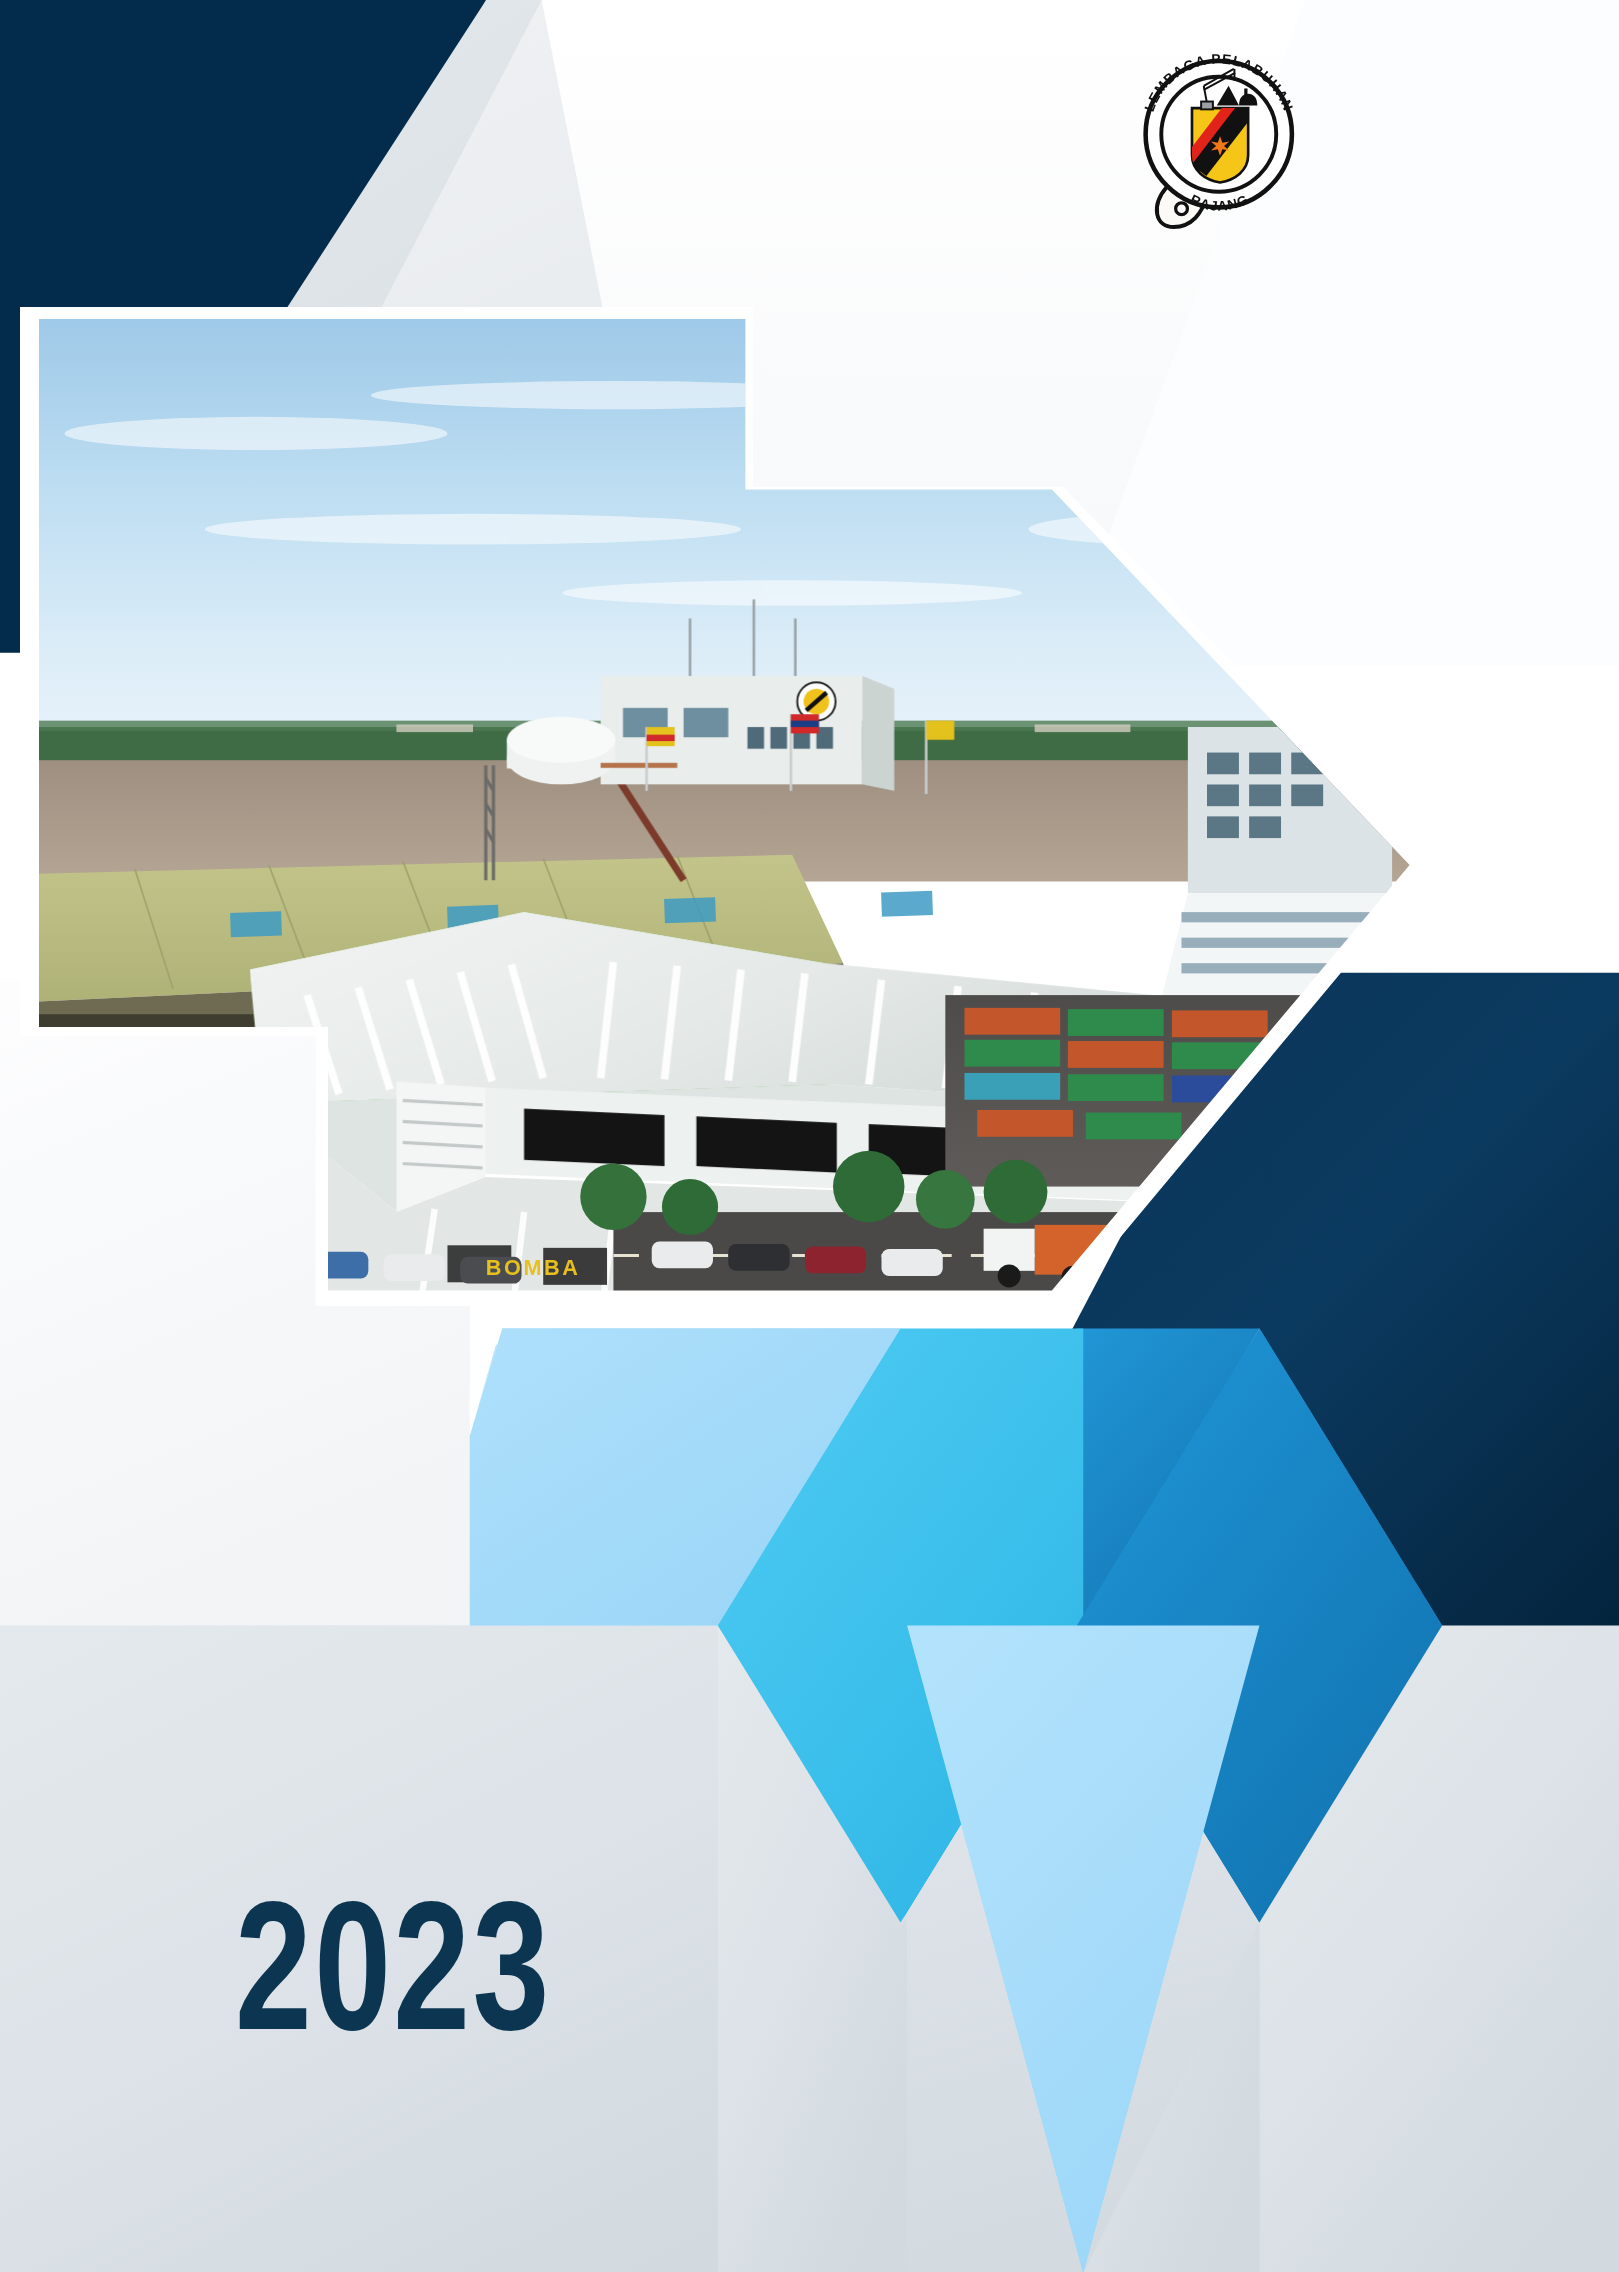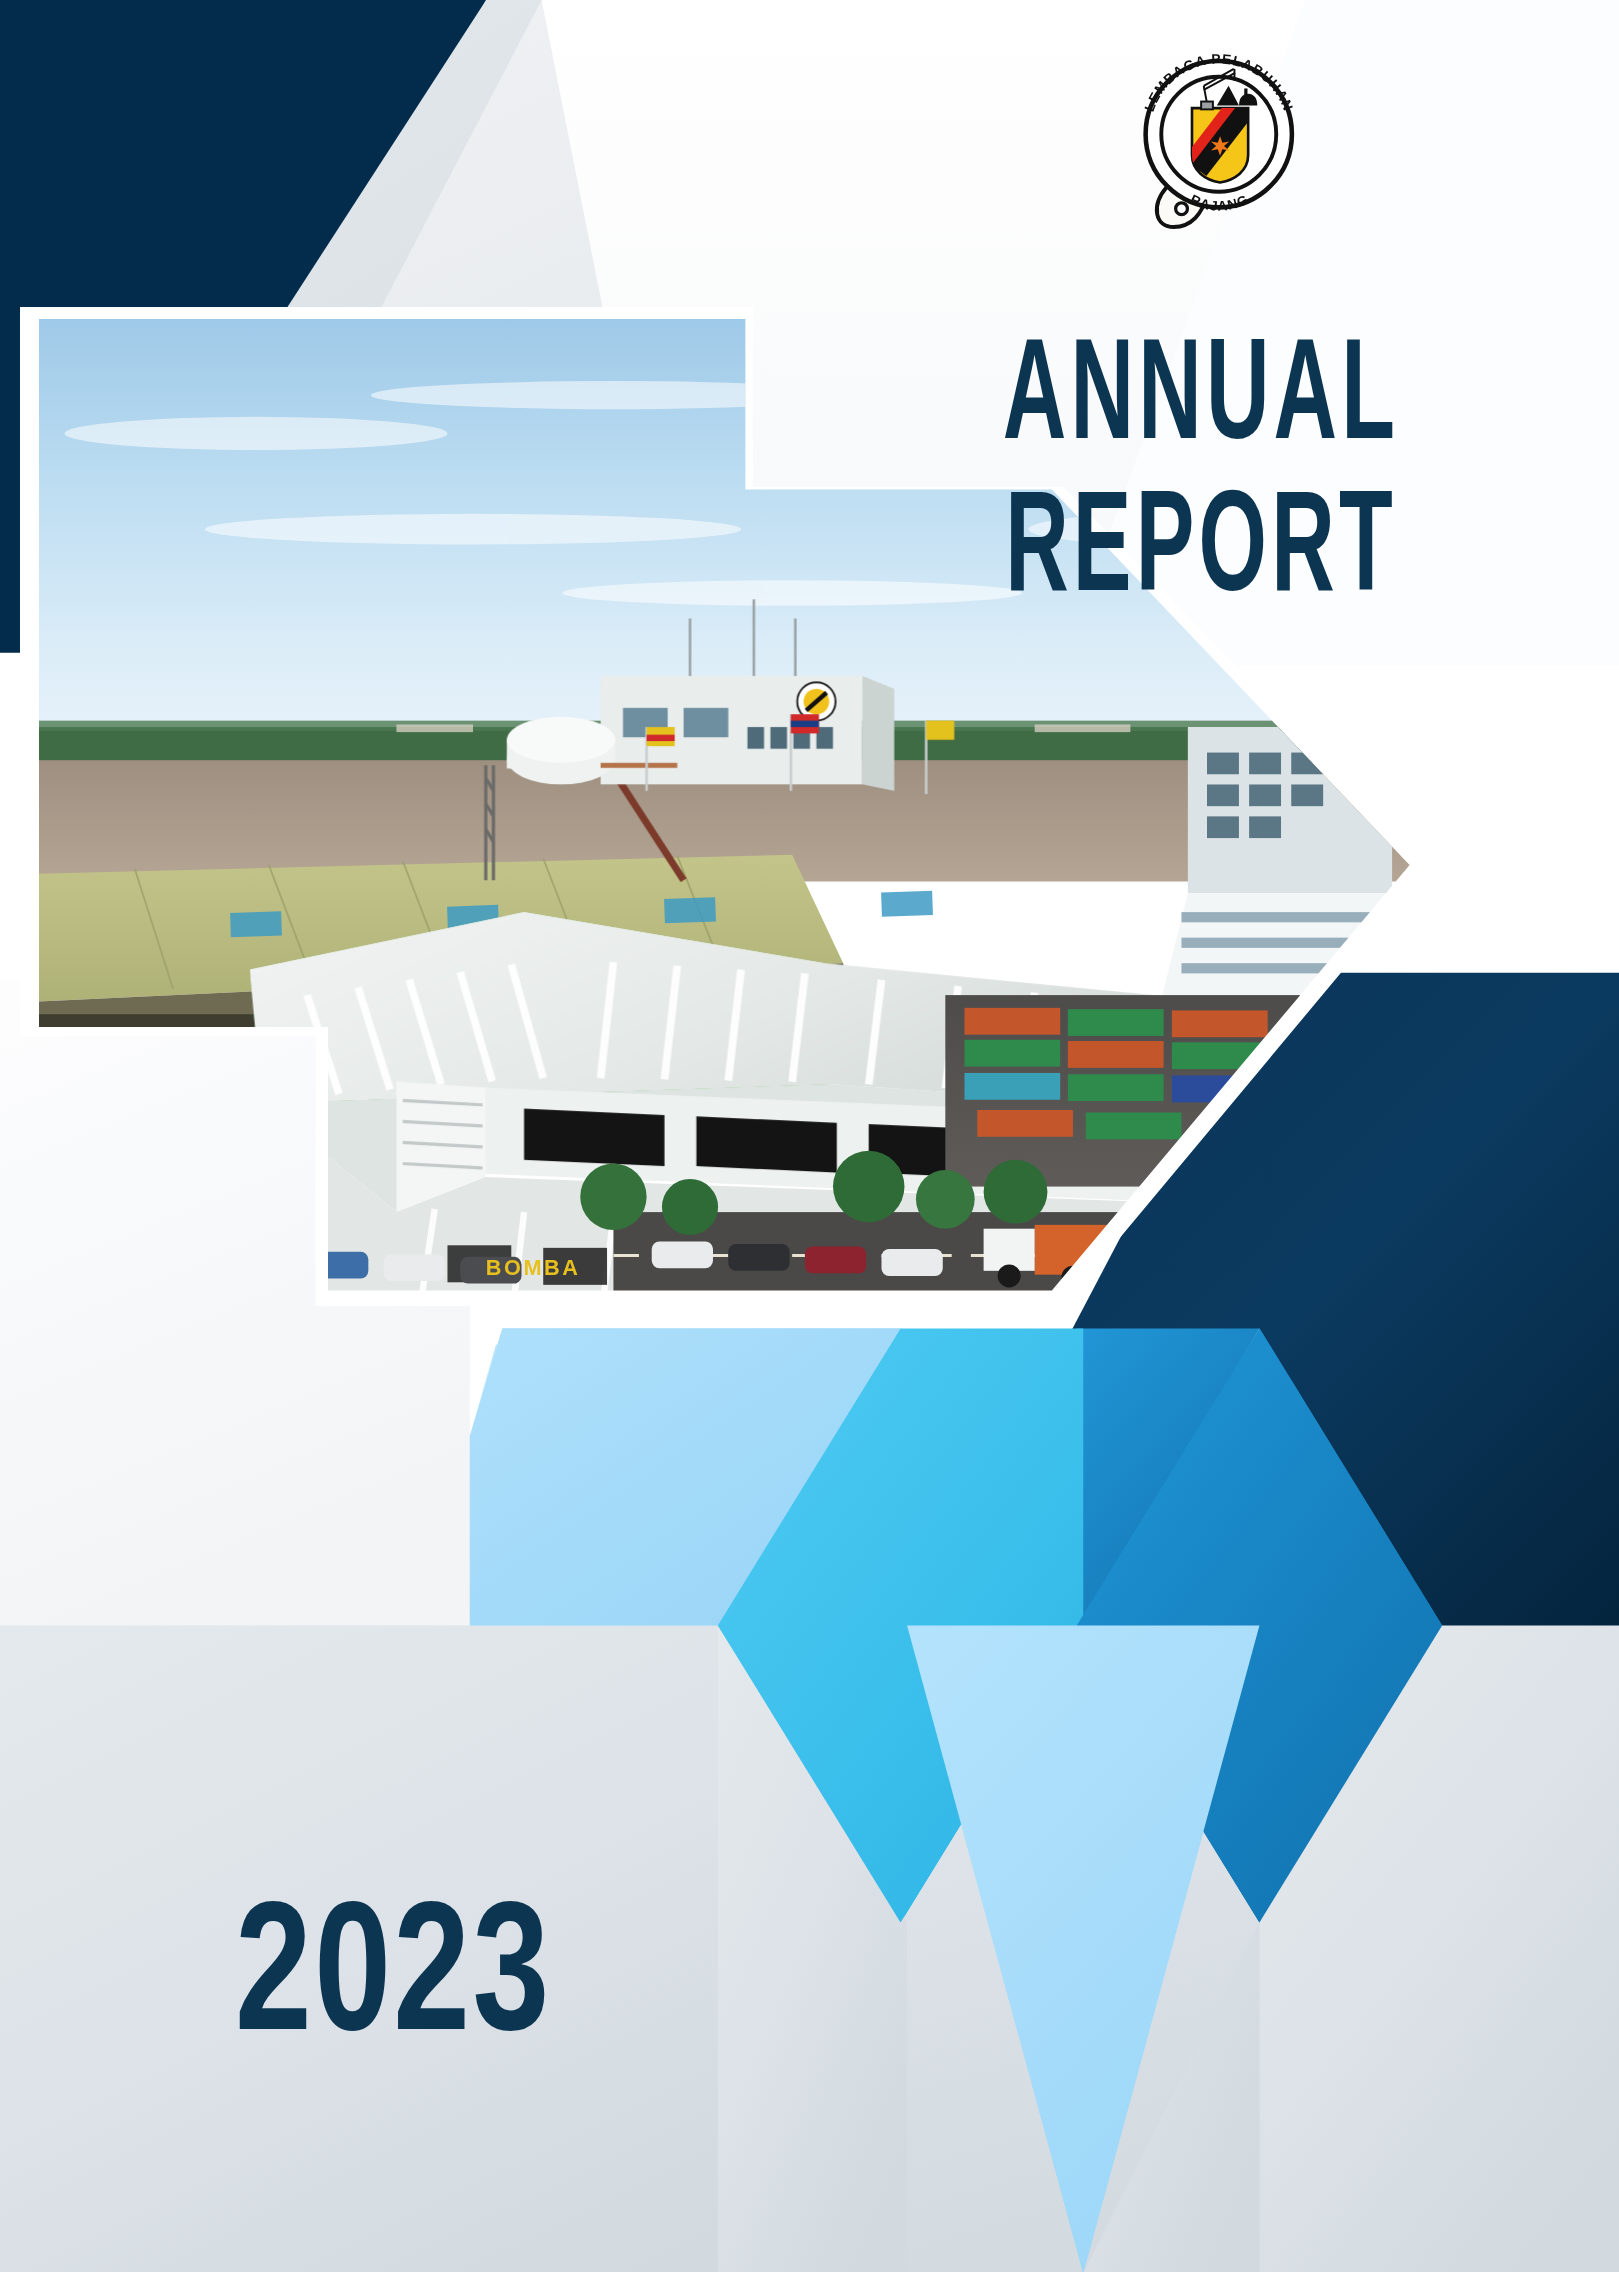--- a/index.html
+++ b/index.html
@@ -559,21 +559,17 @@
       <rect x="118" y="108" width="18" height="12" fill="#9AA0A4" stroke="#111111" stroke-width="3"></rect>
 
       <g>
         <path d="M 142,114 L 160,84 L 176,114 Z" fill="#111111"></path>
         <path d="M 176,114 C 176,102 182,96 190,96 C 198,96 204,102 204,114 Z" fill="#111111"></path>
         <rect x="184" y="88" width="5" height="10" fill="#111111"></rect>
       </g>
     </svg>
   </div>
 
-  <div id="title-block">
-    <div class="title-line">ANNUAL</div>
-    <div class="title-line">REPORT</div>
-  </div>
 
   <div id="year">2023</div>
 
 </div>
 
 
 </body></html>

